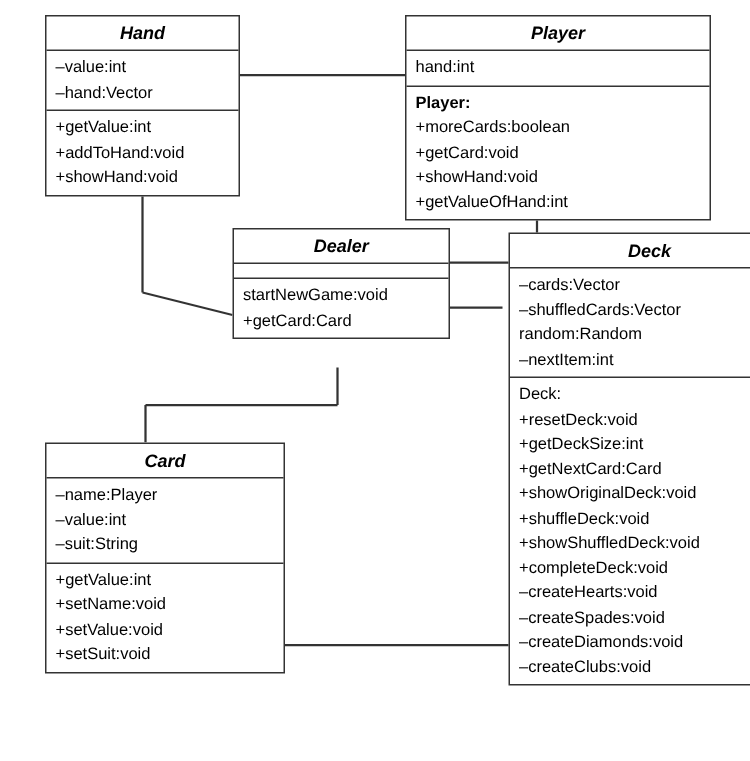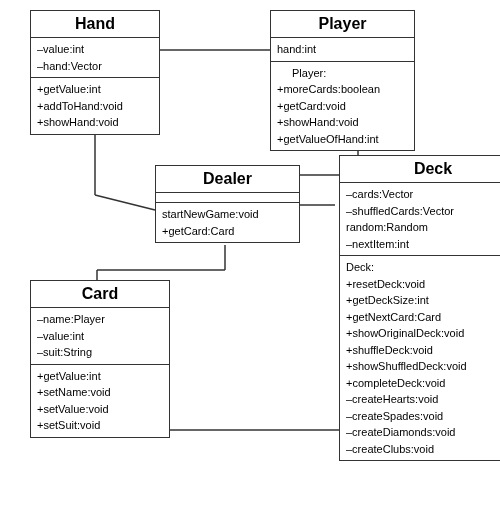--- a/index.html
+++ b/index.html
@@ -18,23 +18,24 @@
       height: 507px;
     }
     .uml-box {
       position: absolute;
       border: 1.5px solid #333;
       background: #fff;
     }
     .uml-box .header {
       text-align: center;
       font-weight: bold;
-      font-size: 16px;
+      font-size: 12px;
       padding: 4px 6px;
       border-bottom: 1.5px solid #333;
+      font-style: italic;
     }
     .uml-box .section {
       padding: 3px 6px;
       border-bottom: 1.5px solid #333;
       line-height: 1.5;
     }
     .uml-box .section:last-child {
       border-bottom: none;
     }
     .uml-box .section p {
@@ -81,35 +82,35 @@
       <p>–value:int</p>
       <p>–hand:Vector</p>
     </div>
     <div class="section">
       <p>+getValue:int</p>
       <p>+addToHand:void</p>
       <p>+showHand:void</p>
     </div>
   </div>
 
-  <div class="uml-box" style="left:270px; top:10px; width:145px;">
+  <div class="uml-box" style="left:270px; top:10px; width:204px;">
     <div class="header">Player</div>
     <div class="section">
       <p>hand:int</p>
     </div>
     <div class="section">
-      <p style="font-weight:normal;margin-left:15px;">Player:</p>
+      <p style="font-weight:bold;">Player:</p>
       <p>+moreCards:boolean</p>
       <p>+getCard:void</p>
       <p>+showHand:void</p>
       <p>+getValueOfHand:int</p>
     </div>
   </div>
 
-  <div class="uml-box" style="left:155px; top:165px; width:145px;">
+  <div class="uml-box" style="left:155px; top:152px; width:145px;">
     <div class="header">Dealer</div>
     <div class="section" style="min-height:10px;">
     </div>
     <div class="section">
       <p>startNewGame:void</p>
       <p>+getCard:Card</p>
     </div>
   </div>
 
   <div class="uml-box" style="left:339px; top:155px; width:188px;">
@@ -129,21 +130,21 @@
       <p>+shuffleDeck:void</p>
       <p>+showShuffledDeck:void</p>
       <p>+completeDeck:void</p>
       <p>–createHearts:void</p>
       <p>–createSpades:void</p>
       <p>–createDiamonds:void</p>
       <p>–createClubs:void</p>
     </div>
   </div>
 
-  <div class="uml-box" style="left:30px; top:280px; width:140px;">
+  <div class="uml-box" style="left:30px; top:295px; width:160px;">
     <div class="header">Card</div>
     <div class="section">
       <p>–name:Player</p>
       <p>–value:int</p>
       <p>–suit:String</p>
     </div>
     <div class="section">
       <p>+getValue:int</p>
       <p>+setName:void</p>
       <p>+setValue:void</p>

